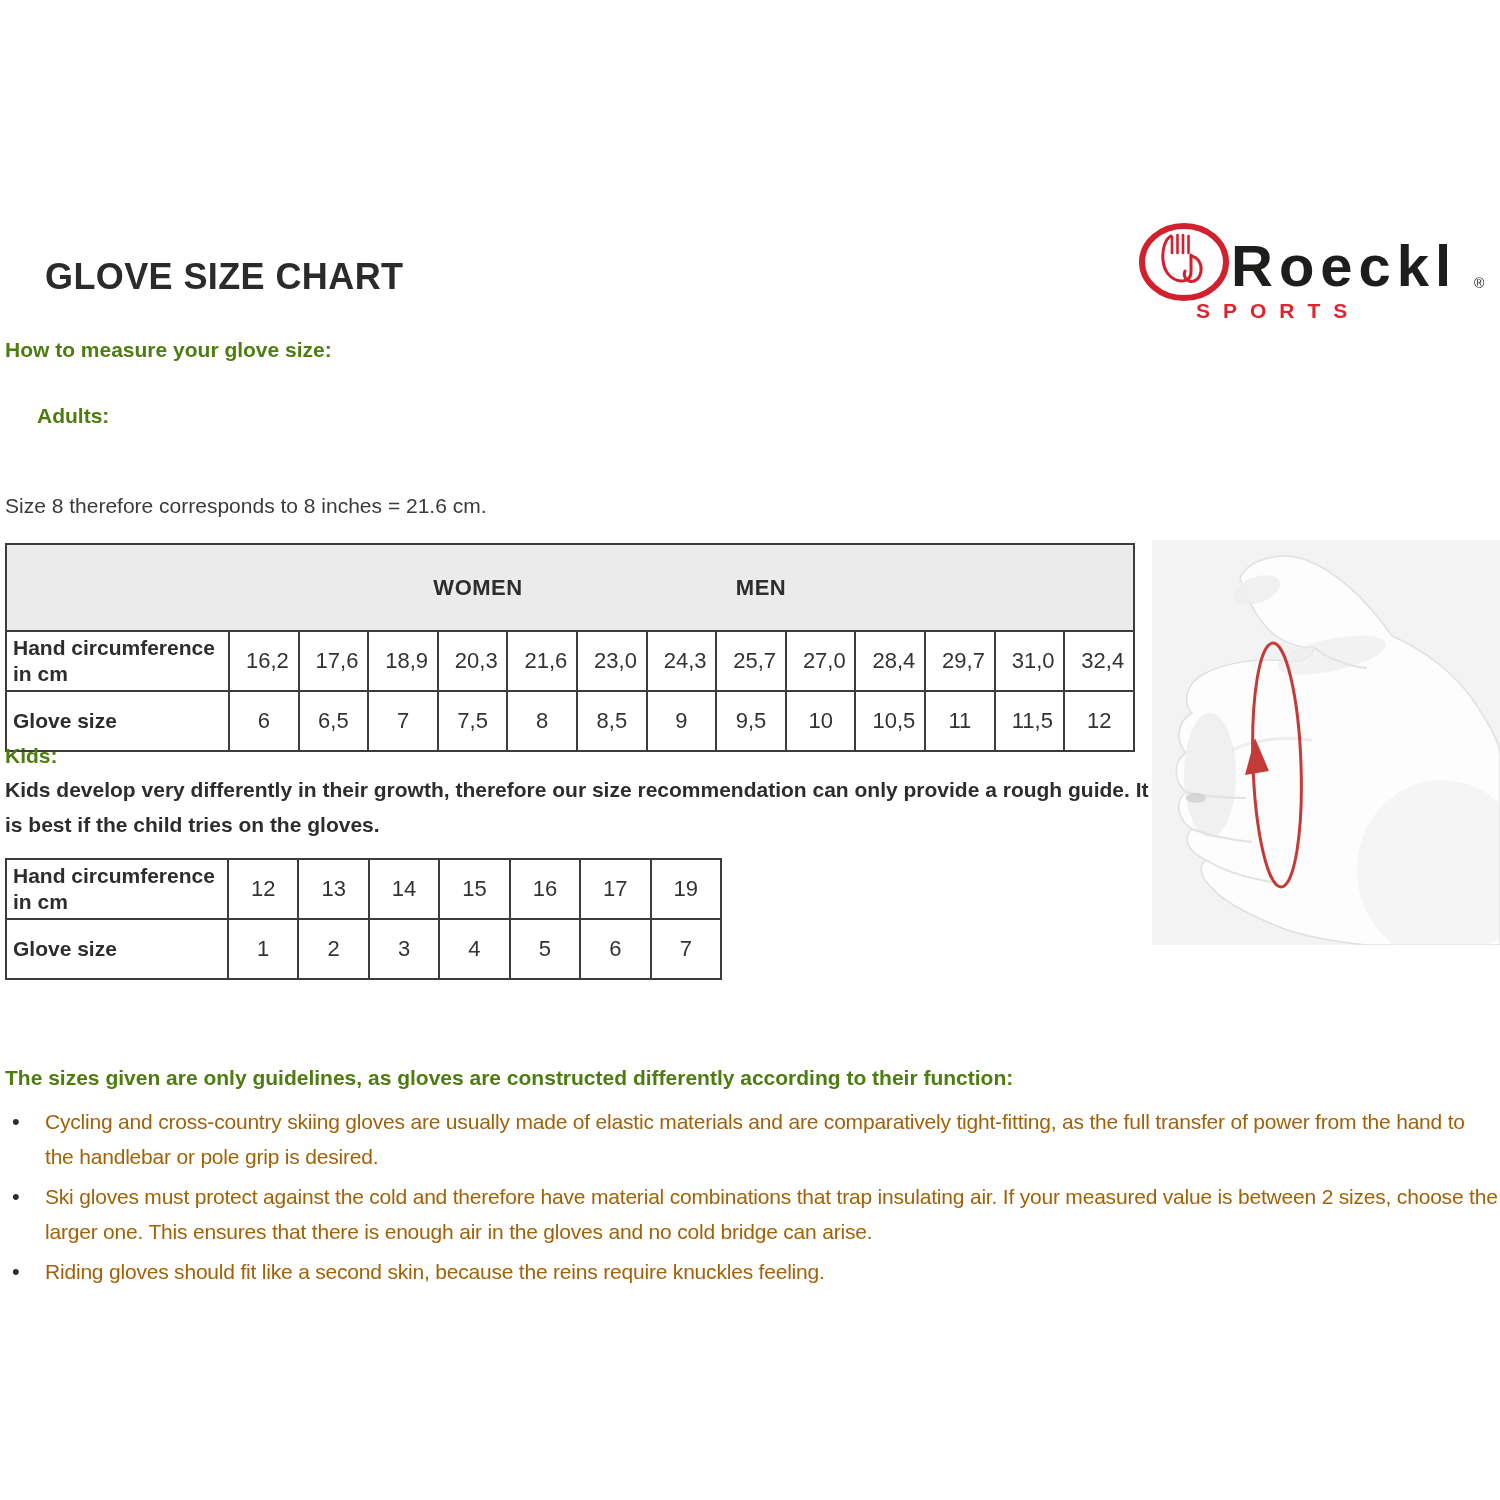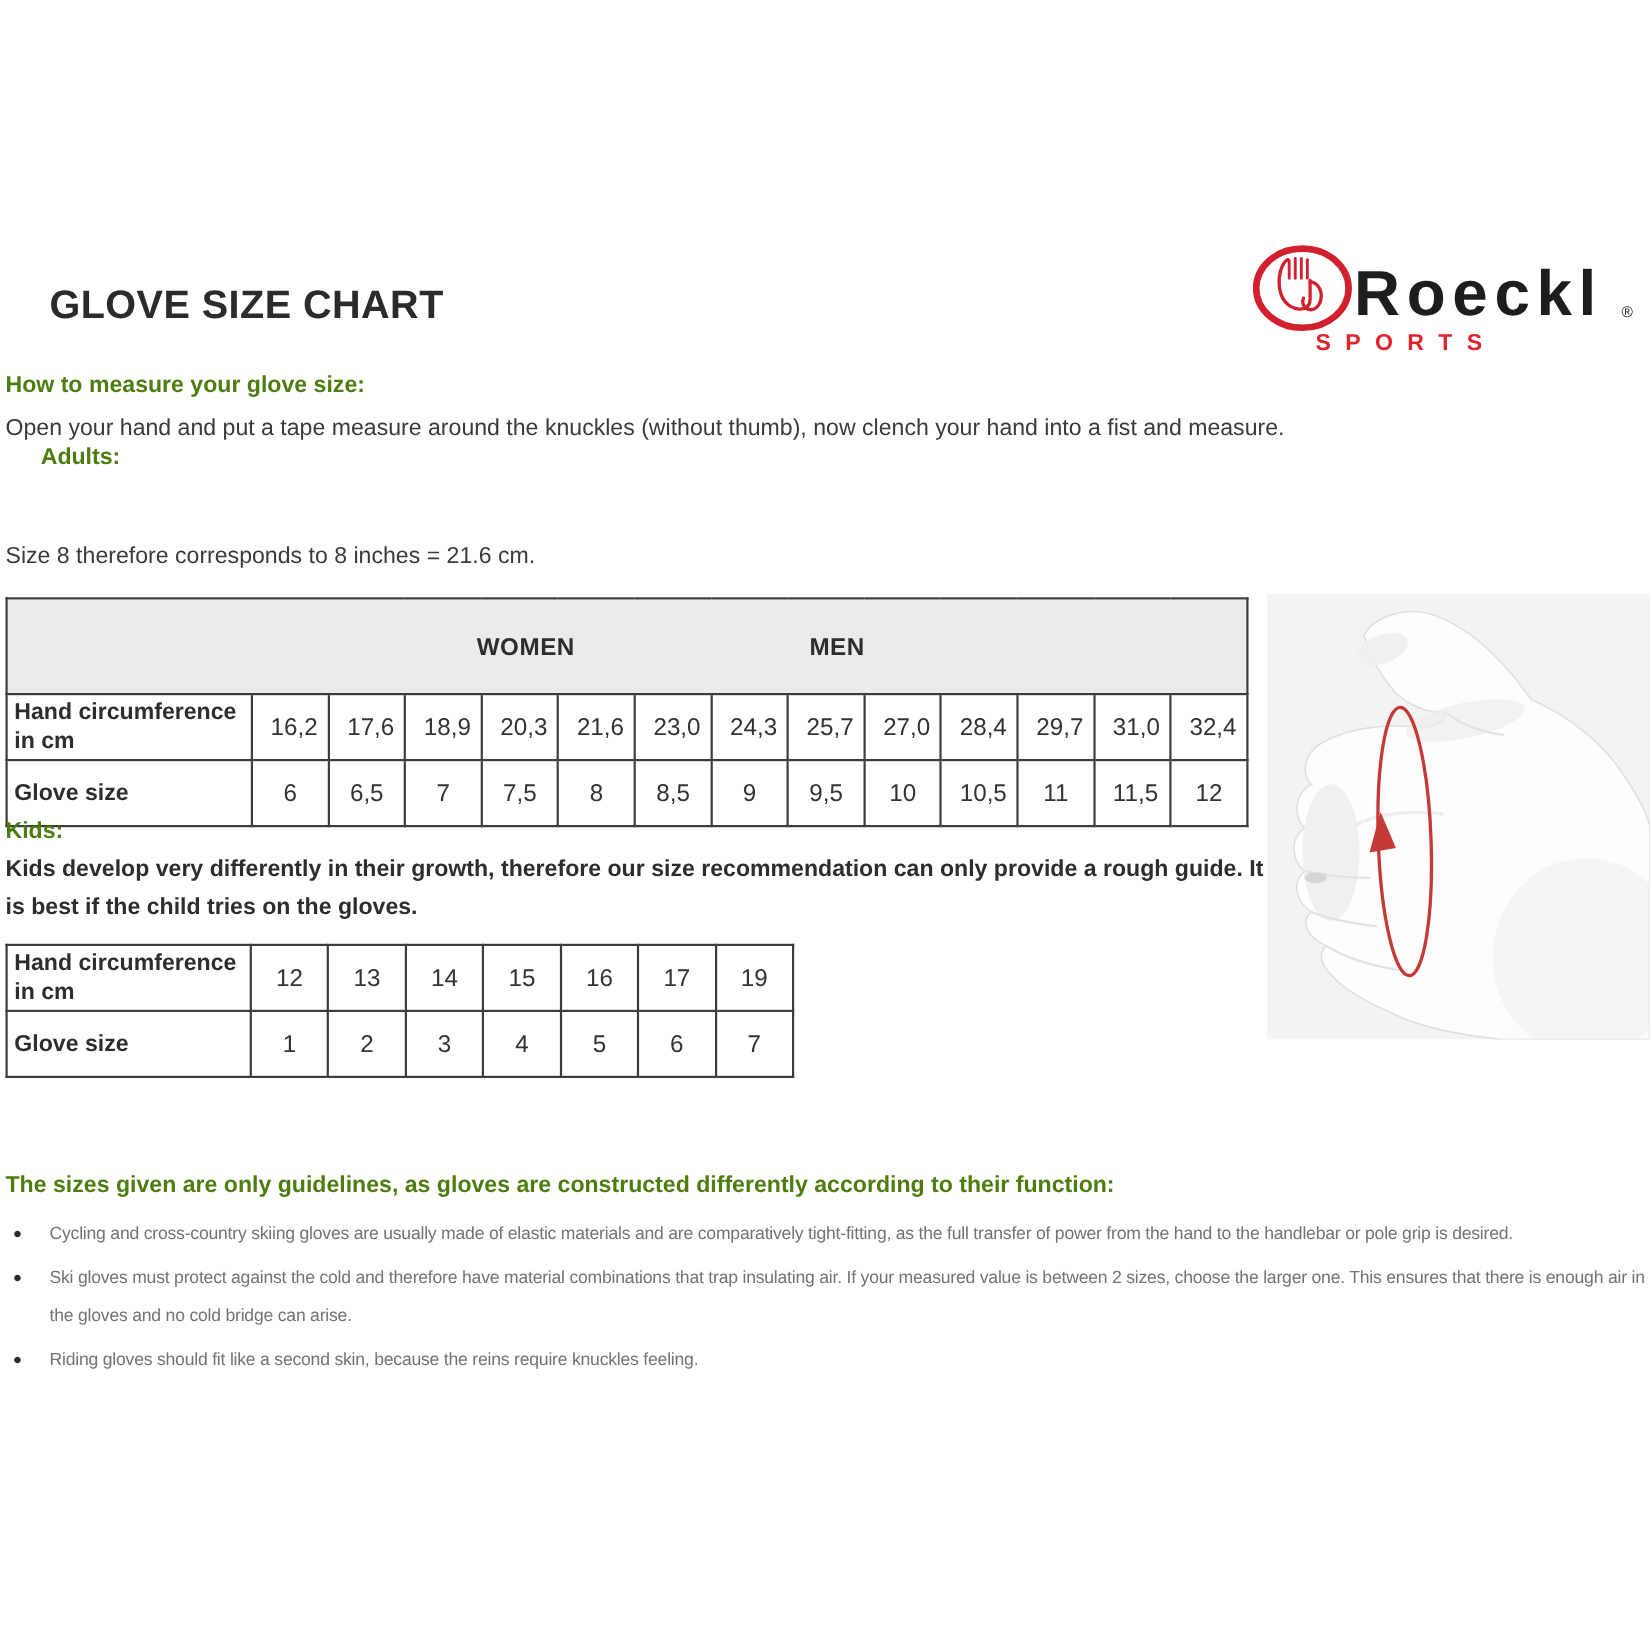--- a/index.html
+++ b/index.html
@@ -23,21 +23,21 @@
   .gh{position:absolute;top:50%;transform:translate(-50%,-50%);font-weight:700;font-size:22px;color:#2d2d2d;letter-spacing:.5px;white-space:nowrap;}
   .adults-table .gh-women{left:455px;}
   .adults-table .gh-men{left:738px;}
   .kids-table .gh-kids{left:440px;}
   tr.r-group{height:57px;} tr.r-circ{height:60px;} tr.r-size{height:57px;}
 
   
   .bullets{left:5px;top:1104px;width:1493px;}
   .bullet{display:flex;margin-bottom:5px;}
   .bullet .dot{width:33px;padding-left:7px;font-size:22px;line-height:35px;color:#2d2d2d;flex:0 0 auto;}
-  .bullet .btxt{flex:1;font-size:16px;color:#737373;line-height:35px;letter-spacing:-0.2px;}
+  .bullet .btxt{flex:1;font-size:21px;color:#a16207;line-height:35px;letter-spacing:-0.2px;}
 
   .logo-box{left:1138px;top:222px;width:362px;height:100px;}
   .hand-box{left:1152px;top:540px;width:348px;height:405px;}
 </style>
 </head>
 <body>
 
 <div class="page">
 
   <div class="abs doc-title">GLOVE SIZE CHART</div>
@@ -65,21 +65,20 @@
           <line x1="50.5" y1="14" x2="50.5" y2="31"></line>
         </g>
       </g>
       <text x="93" y="64" font-family="Liberation Sans, sans-serif" font-size="58" font-weight="bold" fill="#1d1d1b" letter-spacing="6">Roeckl</text>
       <text x="336" y="66" font-family="Liberation Sans, sans-serif" font-size="14" fill="#1d1d1b">®</text>
       <text x="58" y="96" font-family="Liberation Sans, sans-serif" font-size="21" font-weight="bold" fill="#e0242e" letter-spacing="13">SPORTS</text>
     </svg>
   </div>
 
   <div class="abs h-bold" style="left:5px;top:338px;">How to measure your glove size:</div>
-  <div class="abs body-line" style="left:5px;top:377px;">Open your hand and put a tape measure around the knuckles (without thumb), now clench your hand into a fist and measure.</div>
 
   <div class="abs h-bold" style="left:5px;top:404px;margin-left:32px;">Adults:</div>
   <div class="abs body-line" style="left:5px;top:494px;">Size 8 therefore corresponds to 8 inches = 21.6 cm.</div>
 
   <table class="size-table adults-table" style="left:5px;top:543px;width:1130px;">
     <colgroup>
       <col style="width:223px;">
       <col>
         <col>
         <col>

